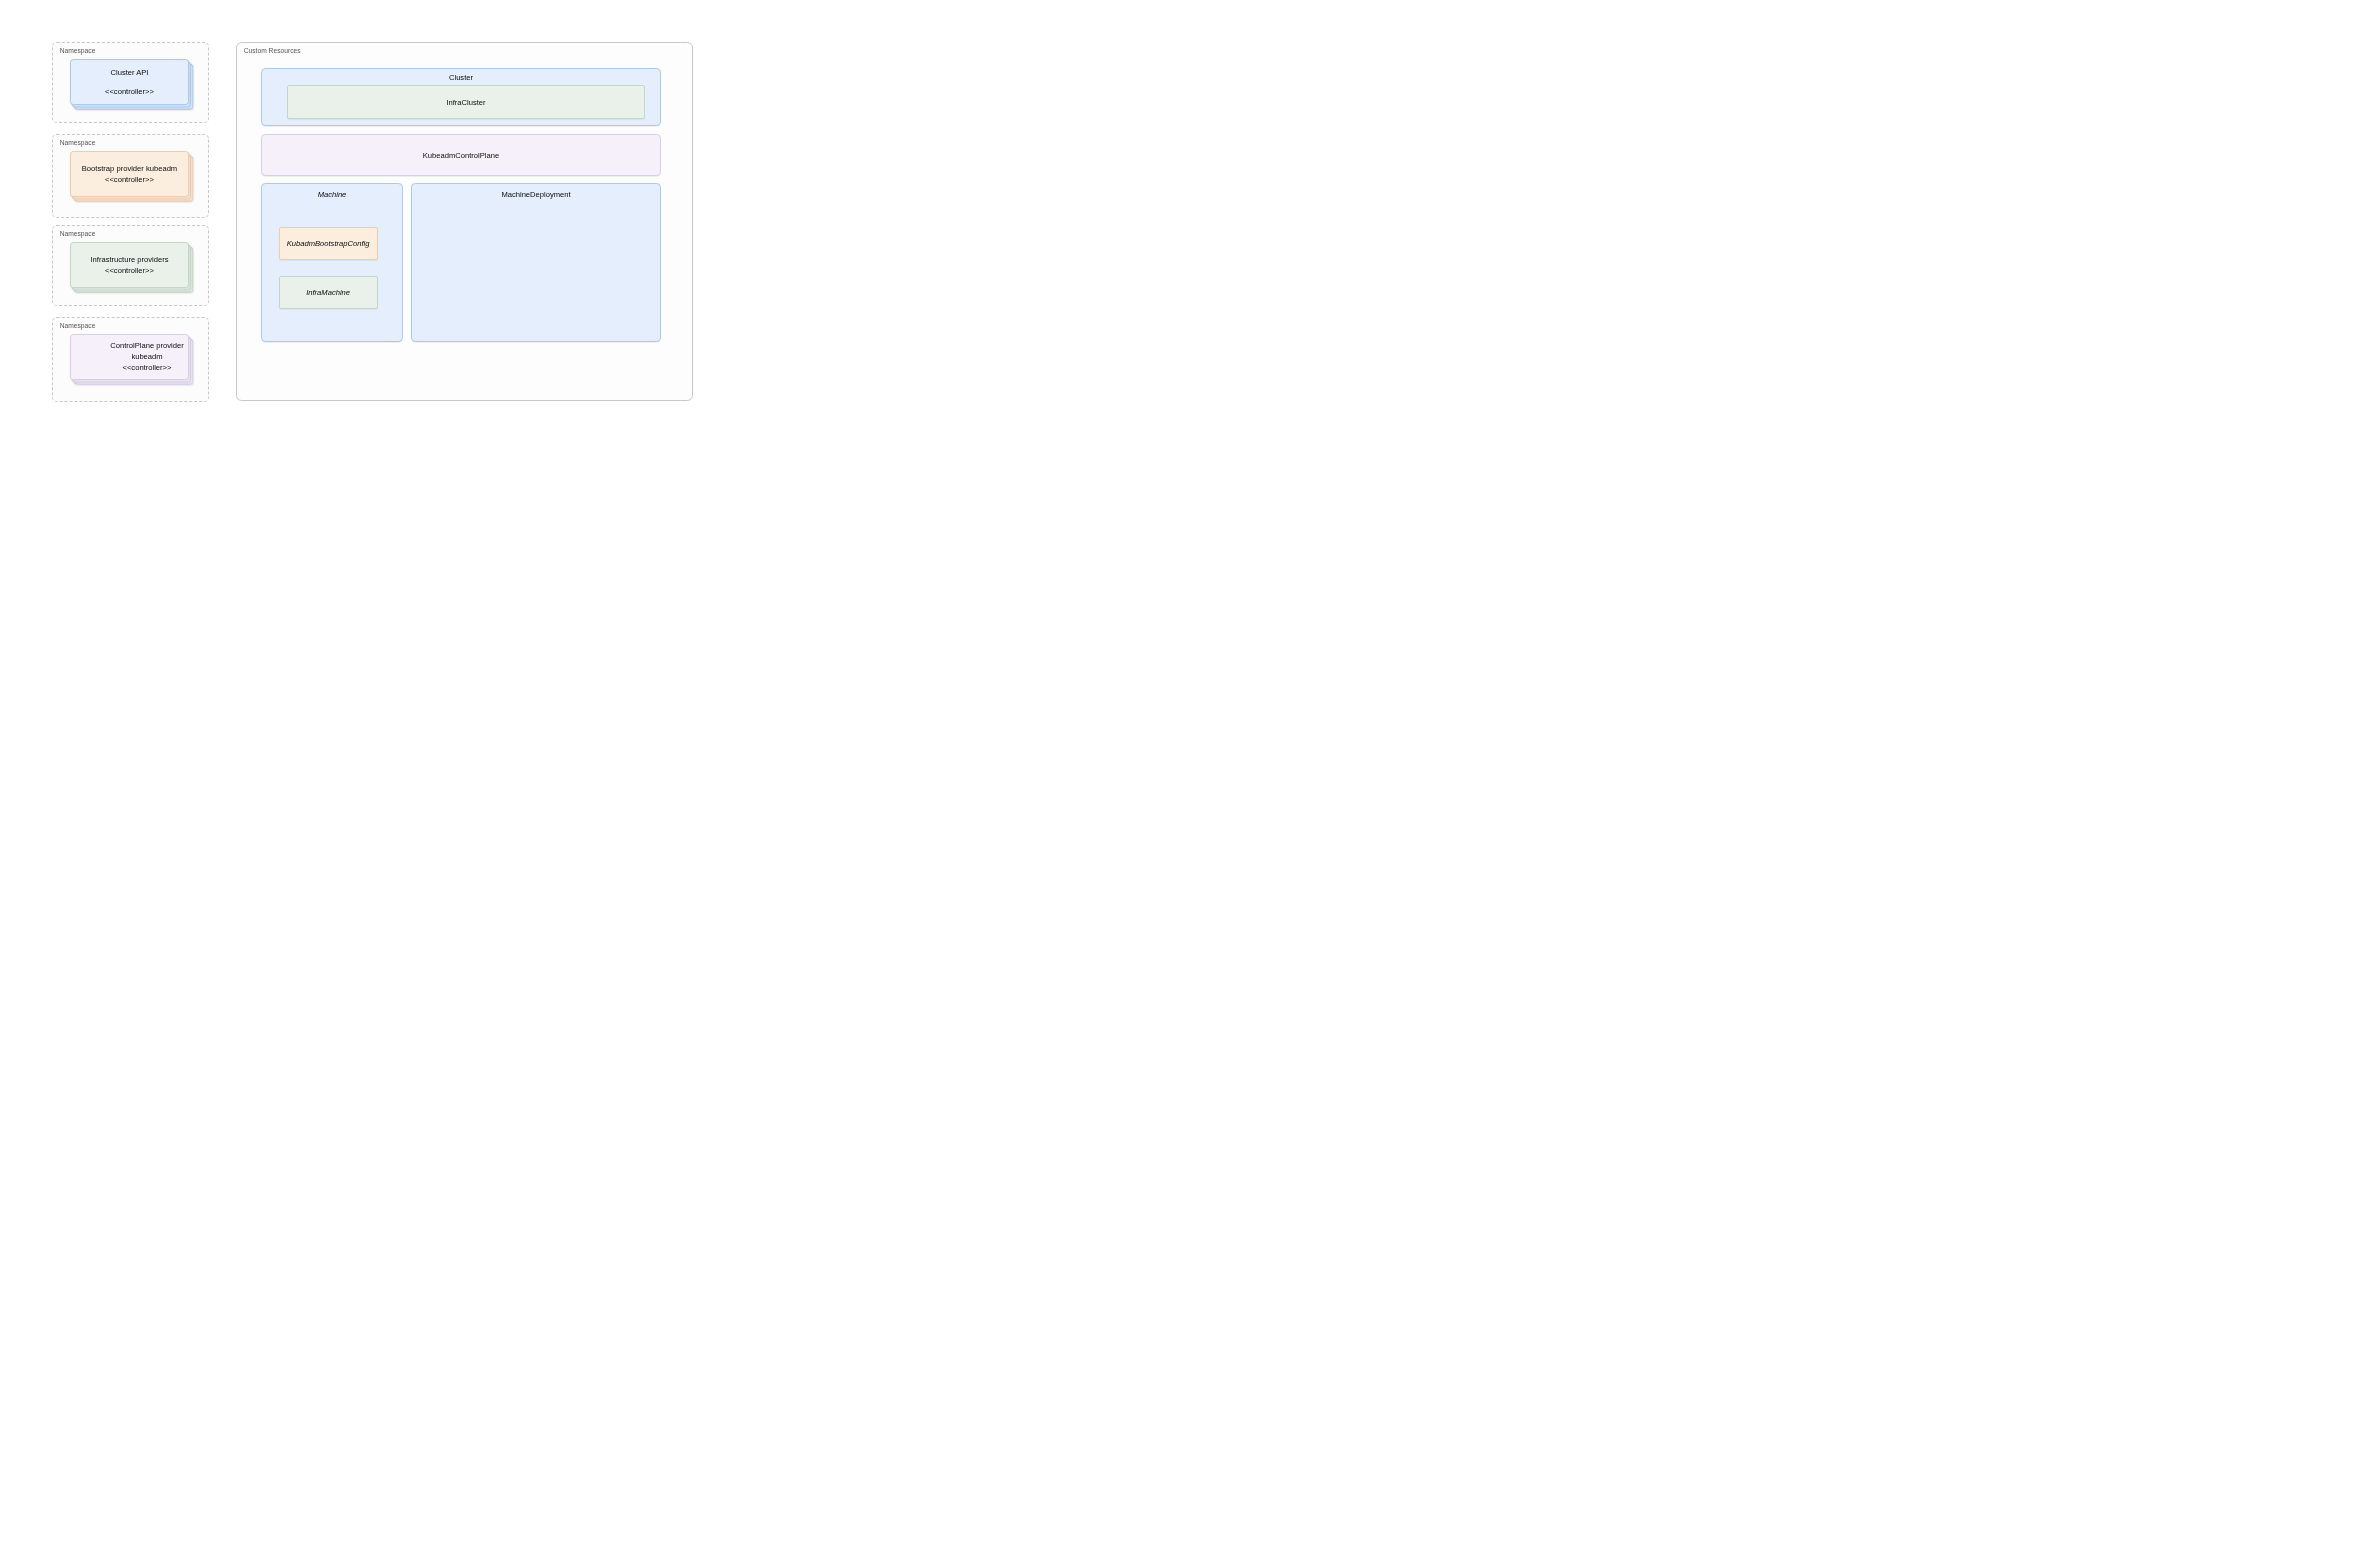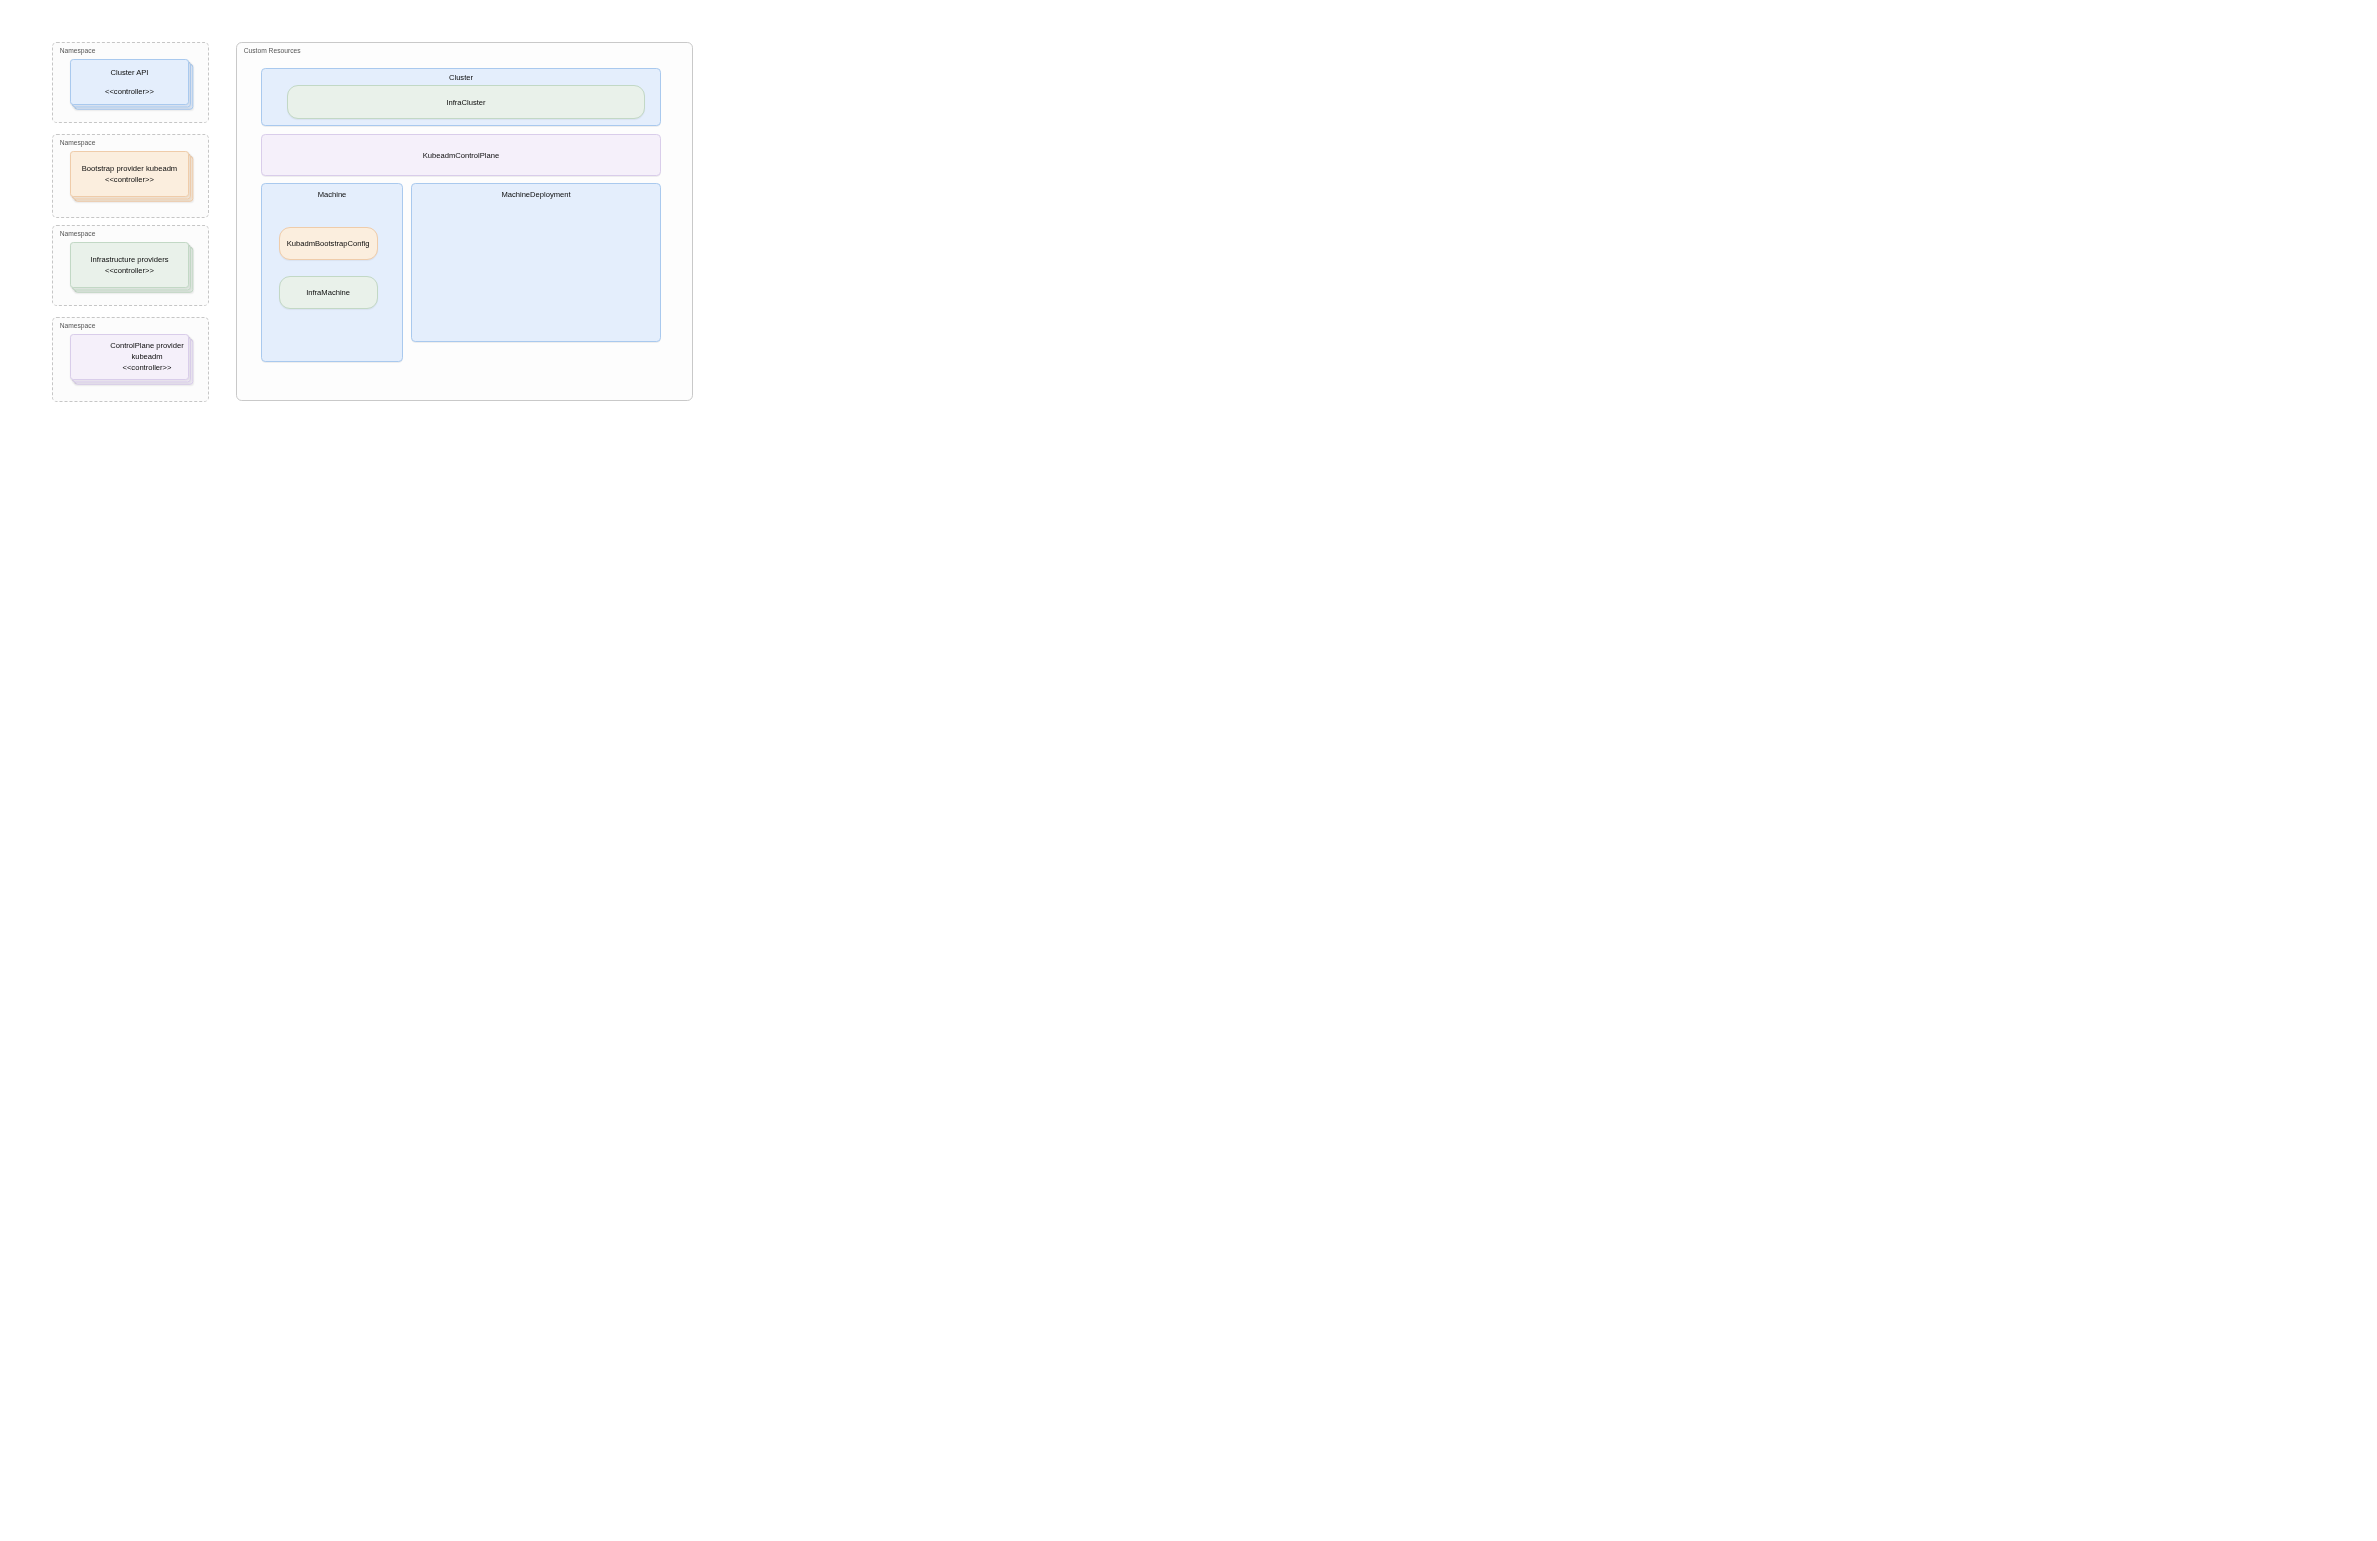--- a/index.html
+++ b/index.html
@@ -32,29 +32,29 @@
   .c-green {background:var(--green-fill); border-color:var(--green-border);}
   .c-orange{background:var(--orange-fill);border-color:var(--orange-border);}
   .c-purple{background:var(--purple-fill);border-color:var(--purple-border);padding-left:35px;}
 
   
   .cr-box{position:absolute;left:236px;top:42px;width:457px;height:359px;
           border:1px solid var(--cr-border);border-radius:5.7px;background:var(--cr-fill);}
   .group{position:absolute;border:1px solid;border-radius:4.3px;
          box-shadow:0 1.4px 0 -0.5px rgba(0,0,0,0.06);}
   .group-title{position:absolute;left:0;right:0;text-align:center;font-size:7.6px;color:var(--card-text);}
-  .leaf{position:absolute;border:1px solid;border-radius:11px;display:flex;align-items:center;
+  .leaf{position:absolute;border:1px solid;border-radius:2px;display:flex;align-items:center;
         justify-content:center;font-size:7.6px;color:var(--card-text);
         box-shadow:0 1px 1px rgba(0,0,0,0.05);}
 
   .cluster-box{left:24px;top:25px;width:400px;height:58px;background:var(--blue-fill);border-color:var(--blue-border);}
   .infra-cluster{left:25px;top:16px;width:358px;height:34px;background:var(--green-fill);border-color:var(--green-border);}
   .kcp-box{left:24px;top:91px;width:400px;height:42px;background:var(--purple-fill);border-color:var(--purple-border);
            display:flex;align-items:center;justify-content:center;font-size:7.6px;}
-  .machine-box{left:24px;top:140px;width:142px;height:179px;background:var(--blue-fill);border-color:var(--blue-border);}
+  .machine-box{left:24px;top:140px;width:142px;height:159px;background:var(--blue-fill);border-color:var(--blue-border);font-style:italic;}
   .kbc{left:16.6px;top:43px;width:99px;height:33px;background:var(--orange-fill);border-color:var(--orange-border);}
   .infra-machine{left:16.6px;top:92px;width:99px;height:33px;background:var(--green-fill);border-color:var(--green-border);}
   .md-box{left:174px;top:140px;width:250px;height:159px;background:var(--blue-fill);border-color:var(--blue-border);}
   .ms-box{left:17px;top:17.6px;width:216px;height:124px;background:var(--blue2-fill);border-color:var(--blue2-border);
           box-shadow:none;}
   .kbct{left:32px;top:25px;width:152px;height:33px;background:var(--orange-fill);border-color:var(--orange-border);}
   .imt{left:32px;top:75px;width:152px;height:33px;background:var(--green-fill);border-color:var(--green-border);}
   .pt9{padding-top:4.3px;} .pt12{padding-top:5.7px;}
 </style>
 </head>

